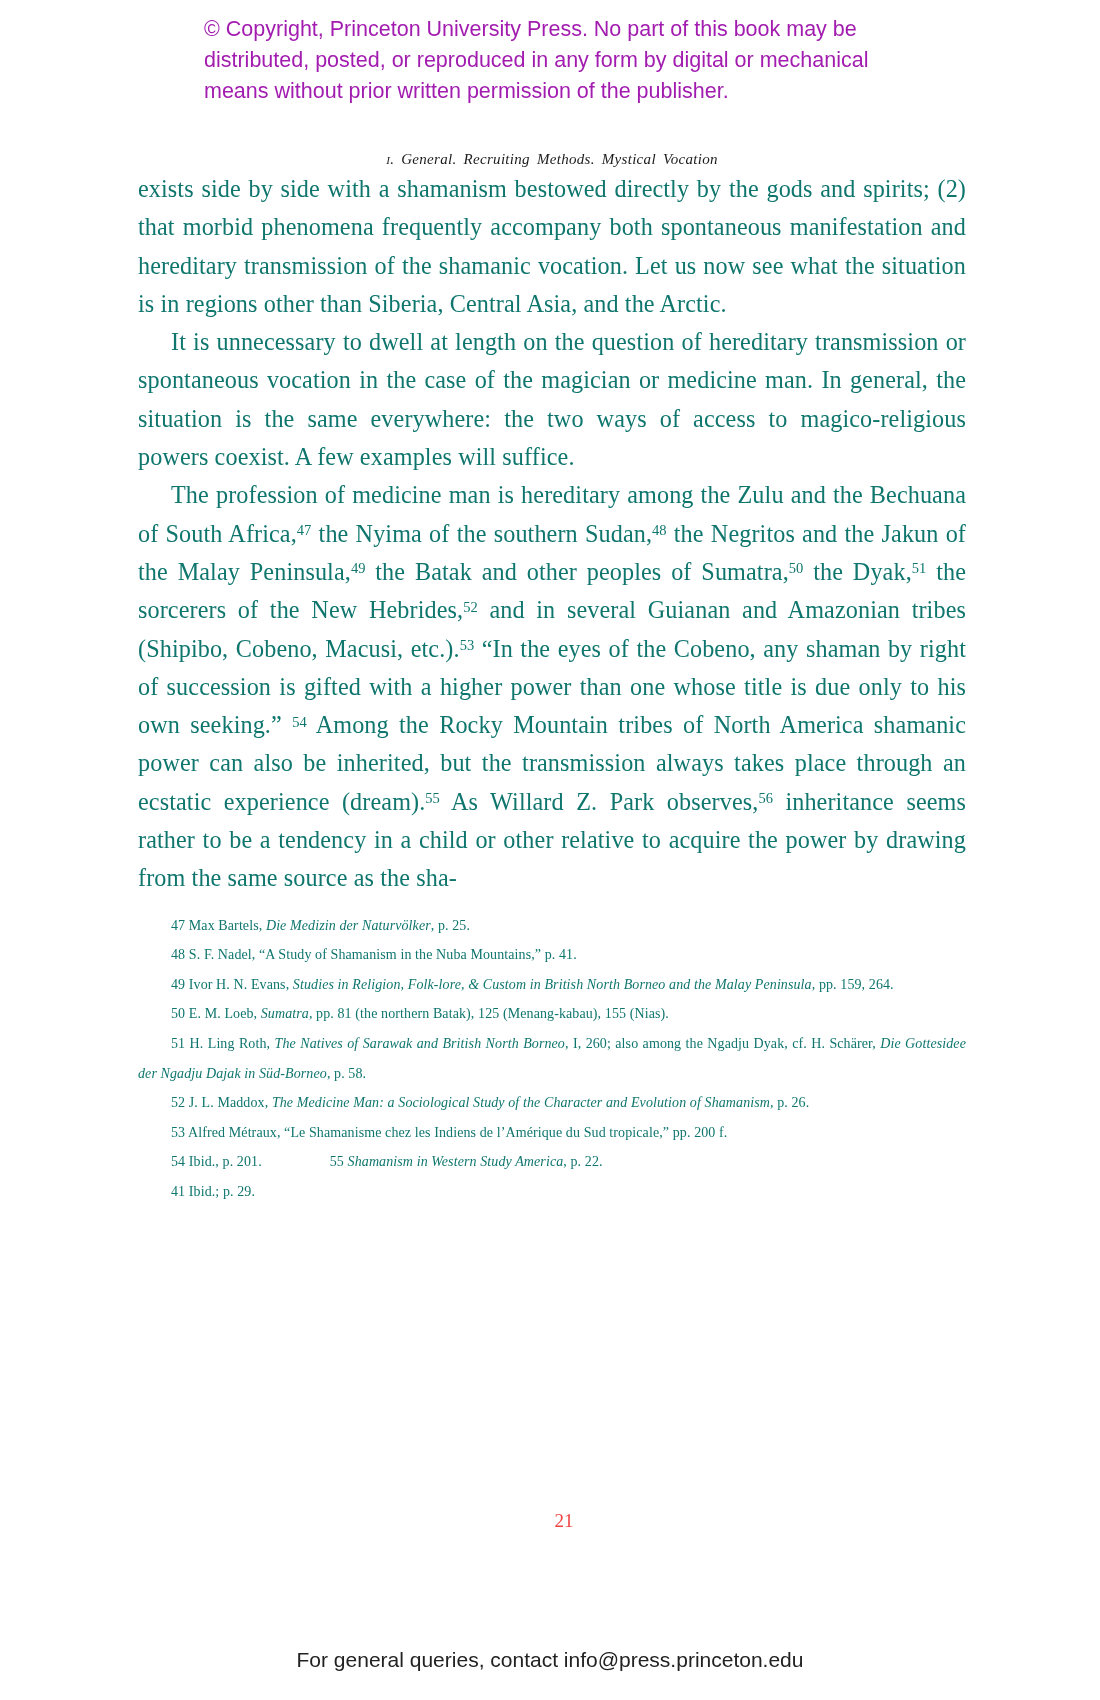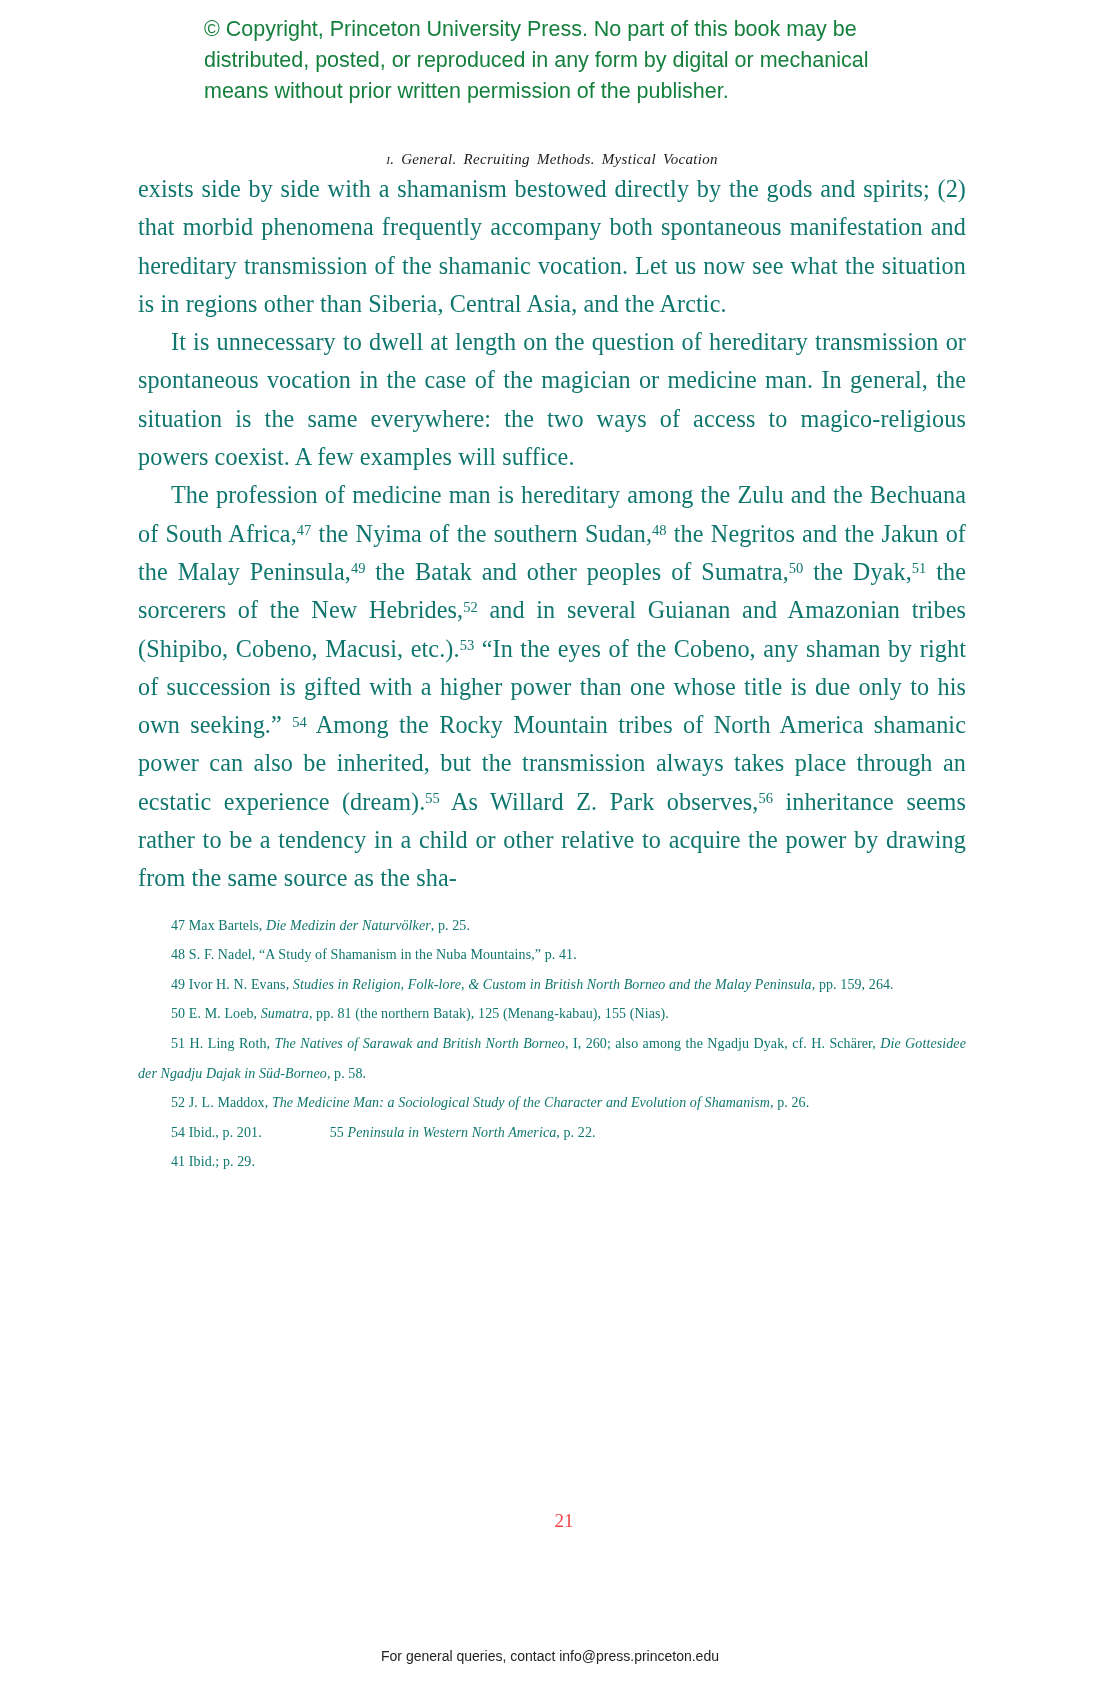--- a/index.html
+++ b/index.html
@@ -12,21 +12,21 @@
     overflow: hidden;
   }
 
   .copyright {
     position: absolute;
     left: 204px;
     top: 14px;
     font-family: "Liberation Sans", sans-serif;
     font-size: 21.5px;
     line-height: 31px;
-    color: #15803d;
+    color: #a21caf;
   }
   .copyright div { white-space: nowrap; }
 
   .heading {
     position: absolute;
     left: 138px;
     top: 151px;
     width: 828px;
     text-align: center;
     font-family: "Liberation Serif", serif;
@@ -87,21 +87,21 @@
     margin-left: 14px;
   }
 
   .footer {
     position: absolute;
     left: 0;
     top: 1648px;
     width: 1100px;
     text-align: center;
     font-family: "Liberation Sans", sans-serif;
-    font-size: 14px;
+    font-size: 21px;
     color: #222222;
   }
 </style>
 </head>
 <body>
 
 <div class="page">
 
   <div class="copyright">
     <div>© Copyright, Princeton University Press. No part of this book may be</div>
@@ -121,21 +121,22 @@
       <p class="para">The profession of medicine man is hereditary among the Zulu and the Bechuana of South Africa,<sup>47</sup> the Nyima of the southern Sudan,<sup>48</sup> the Negritos and the Jakun of the Malay Peninsula,<sup>49</sup> the Batak and other peoples of Sumatra,<sup>50</sup> the Dyak,<sup>51</sup> the sorcerers of the New Hebrides,<sup>52</sup> and in several Guianan and Amazonian tribes (Shipibo, Cobeno, Macusi, etc.).<sup>53</sup> “In the eyes of the Cobeno, any shaman by right of succession is gifted with a higher power than one whose title is due only to his own seeking.” <sup>54</sup> Among the Rocky Mountain tribes of North America shamanic power can also be inherited, but the transmission always takes place through an ecstatic experience (dream).<sup>55</sup> As Willard Z. Park observes,<sup>56</sup> inheritance seems rather to be a tendency in a child or other relative to acquire the power by drawing from the same source as the sha-</p>
     </div>
 
     <div class="footnotes">
       <div class="footnote">47 Max Bartels, <i>Die Medizin der Naturvölker</i>, p. 25.</div>
       <div class="footnote">48 S. F. Nadel, “A Study of Shamanism in the Nuba Mountains,” p. 41.</div>
       <div class="footnote">49 Ivor H. N. Evans, <i>Studies in Religion, Folk-lore, &amp; Custom in British North Borneo and the Malay Peninsula</i>, pp. 159, 264.</div>
       <div class="footnote">50 E. M. Loeb, <i>Sumatra</i>, pp. 81 (the northern Batak), 125 (Menang-kabau), 155 (Nias).</div>
       <div class="footnote">51 H. Ling Roth, <i>The Natives of Sarawak and British North Borneo</i>, I, 260; also among the Ngadju Dyak, cf. H. Schärer, <i>Die Gottesidee der Ngadju Dajak in Süd-Borneo</i>, p. 58.</div>
       <div class="footnote">52 J. L. Maddox, <i>The Medicine Man: a Sociological Study of the Character and Evolution of Shamanism</i>, p. 26.</div>
-      <div class="footnote">54 Ibid., p. 201.<span class="fn-gap"></span>55 <i>Peninsula in Western North America</i>, p. 22.</div>
+      <div class="footnote">53 Alfred Métraux, “Le Shamanisme chez les Indiens de l’Amérique du Sud tropicale,” pp. 200 f.</div>
+      <div class="footnote">54 Ibid., p. 201.<span class="fn-gap"></span>55 <i>Shamanism in Western Study America</i>, p. 22.</div>
       <div class="footnote">41 Ibid.; p. 29.</div>
     </div>
 
   </div>
 
   <div class="page-number">21</div>
 
   <div class="footer">For general queries, contact info@press.princeton.edu</div>
 
 </div>

